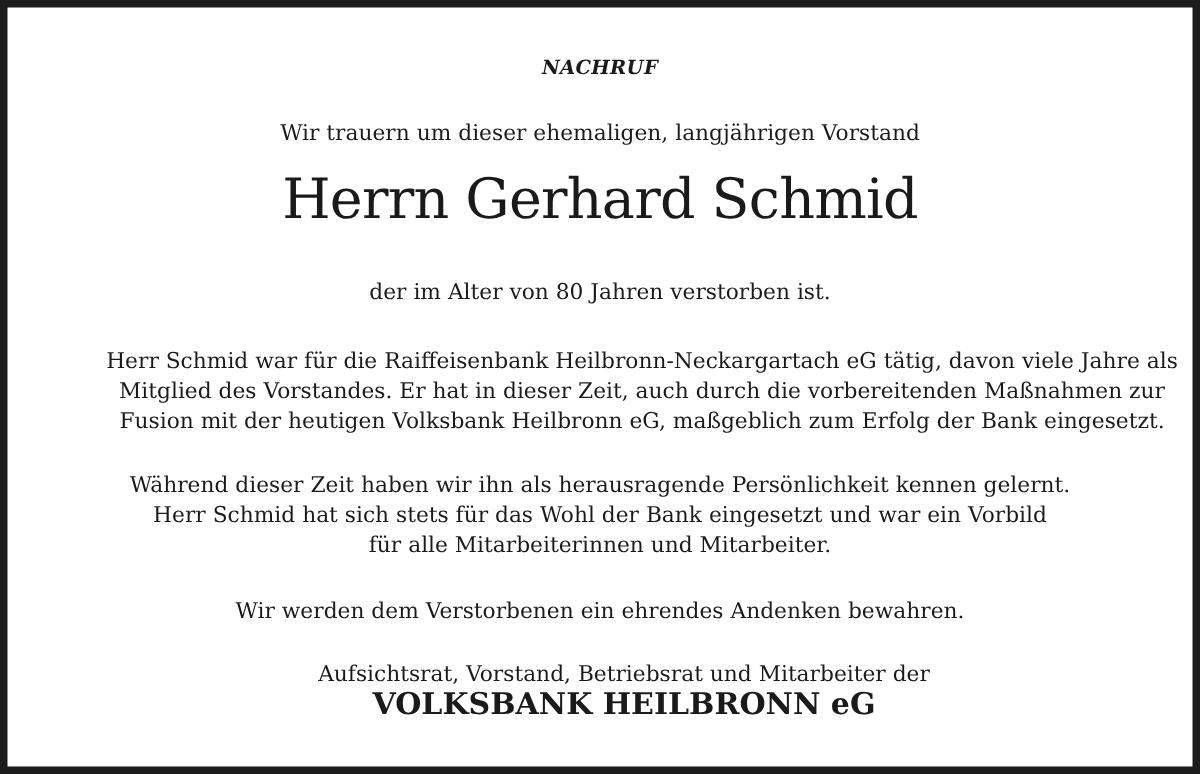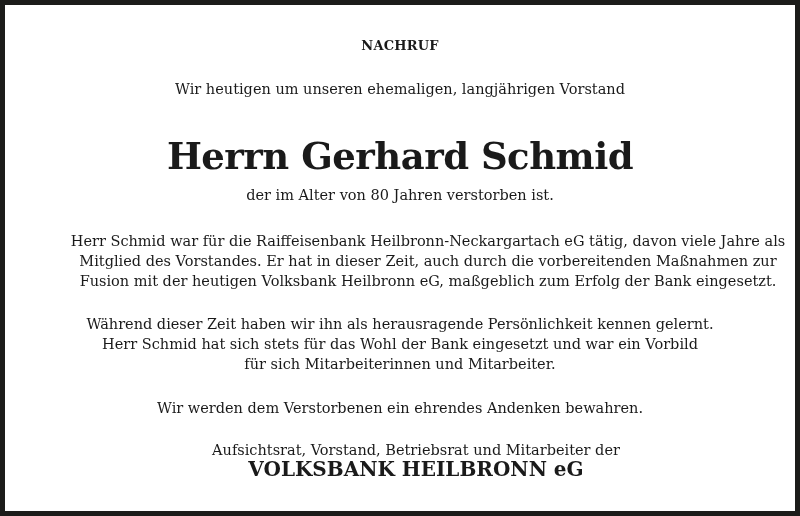--- a/index.html
+++ b/index.html
@@ -26,29 +26,30 @@
       left: 0;
       width: 100%;
       text-align: center;
       white-space: nowrap;
     }
     .kicker {
       top: 33px;
       font-size: 13px;
       font-weight: bold;
       letter-spacing: 0.2px;
+      font-style: italic;
     }
     .intro {
       top: 76px;
       font-size: 14.5px;
     }
     .name {
-      top: 129px;
+      top: 106px;
       font-size: 37px;
-      font-weight: bold;
+      font-weight: normal;
       letter-spacing: -0.5px;
     }
     .age {
       top: 182px;
       font-size: 14.5px;
     }
     .para {
       position: absolute;
       left: 0;
       width: 100%;
@@ -72,34 +73,34 @@
     .sig .org {
       font-weight: bold;
       font-size: 20px;
     }
   </style>
 </head>
 <body>
 
 <div class="frame">
   <div class="line kicker">NACHRUF</div>
-  <div class="line intro">Wir heutigen um unseren ehemaligen, langjährigen Vorstand</div>
+  <div class="line intro">Wir trauern um dieser ehemaligen, langjährigen Vorstand</div>
   <div class="line name">Herrn Gerhard Schmid</div>
   <div class="line age">der im Alter von 80 Jahren verstorben ist.</div>
 
   <div class="para p1">
     <div>Herr Schmid war für die Raiffeisenbank Heilbronn-Neckargartach eG tätig, davon viele Jahre als</div>
     <div>Mitglied des Vorstandes. Er hat in dieser Zeit, auch durch die vorbereitenden Maßnahmen zur</div>
     <div>Fusion mit der heutigen Volksbank Heilbronn eG, maßgeblich zum Erfolg der Bank eingesetzt.</div>
   </div>
 
   <div class="para p2">
     <div>Während dieser Zeit haben wir ihn als herausragende Persönlichkeit kennen gelernt.</div>
     <div>Herr Schmid hat sich stets für das Wohl der Bank eingesetzt und war ein Vorbild</div>
-    <div>für sich Mitarbeiterinnen und Mitarbeiter.</div>
+    <div>für alle Mitarbeiterinnen und Mitarbeiter.</div>
   </div>
 
   <div class="para p3">
     <div>Wir werden dem Verstorbenen ein ehrendes Andenken bewahren.</div>
   </div>
 
   <div class="sig">
     <div>Aufsichtsrat, Vorstand, Betriebsrat und Mitarbeiter der</div>
     <div class="org">VOLKSBANK HEILBRONN eG</div>
   </div>

